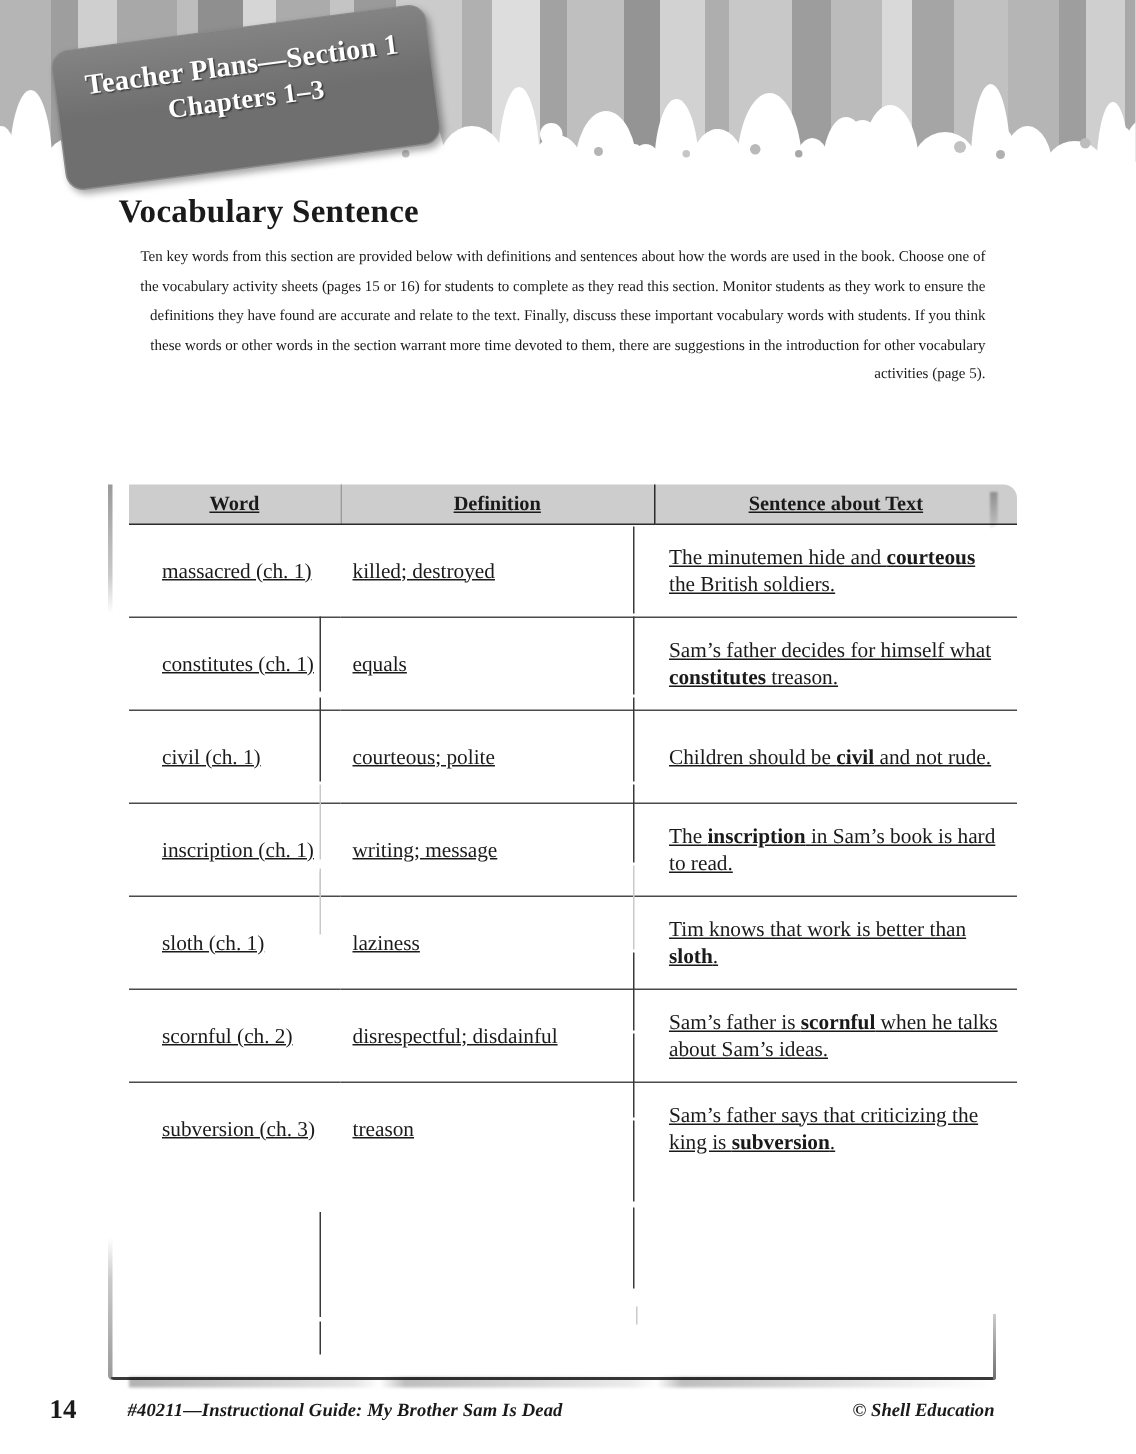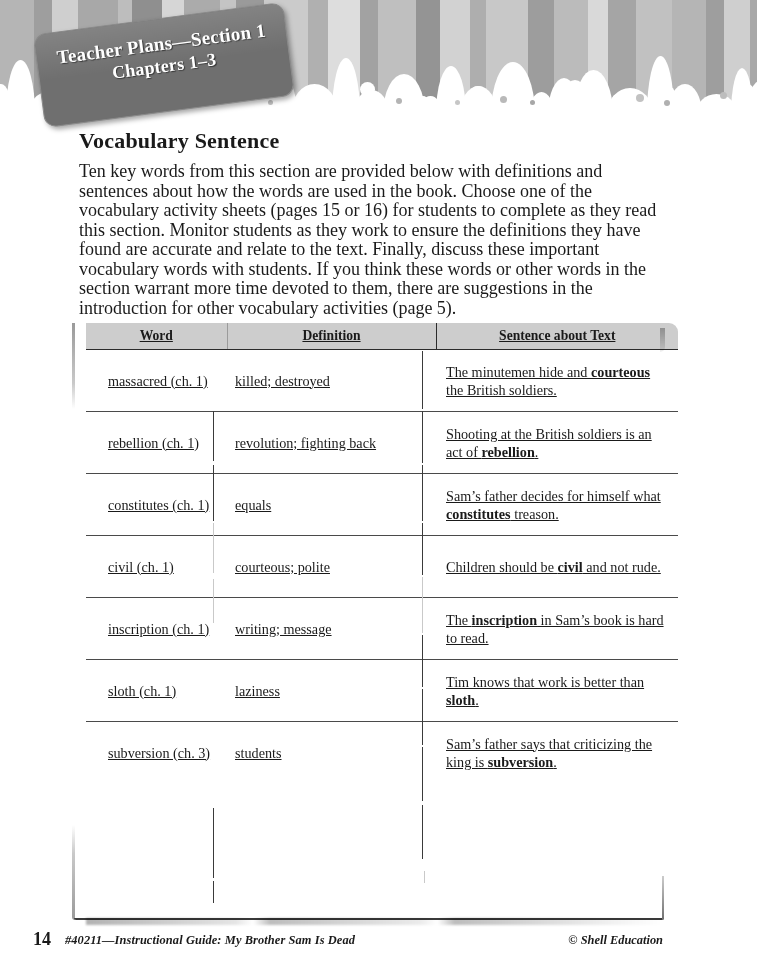--- a/index.html
+++ b/index.html
@@ -80,23 +80,23 @@
     position: absolute;
     left: 79px; top: 128px;
     font-size: 22px;
     font-weight: bold;
     letter-spacing: 0.2px;
   }
   #intro {
     position: absolute;
     left: 79px; top: 162px;
     width: 578px;
-    font-size: 18px;
+    font-size: 10px;
     line-height: 19.5px;
-    text-align: left;
+    text-align: right;
   }
 
   
   #vocab-table-wrap {
     position: absolute;
     left: 86px; top: 323px;
     width: 592px;
     text-decoration: underline;
   }
   table.vocab {
@@ -205,21 +205,21 @@
     width: 757px; height: 24px;
   }
   #page-number {
     position: absolute;
     left: 33px; top: 0;
     font-size: 18px;
     font-weight: bold;
   }
   #footer-left {
     position: absolute;
-    left: 65px; top: 4px;
+    left: 85px; top: 4px;
     font-size: 12.4px;
     font-style: italic;
     font-weight: bold;
     letter-spacing: 0.1px;
   }
   #footer-right {
     position: absolute;
     right: 94px; top: 4px;
     font-size: 12.4px;
     font-style: italic;
@@ -349,47 +349,47 @@
         <th class="h-sent">Sentence about Text</th>
       </tr>
     </thead>
     <tbody id="vocab-body">
         <tr>
           <td class="c1">massacred (ch. 1)</td>
           <td class="c2">killed; destroyed</td>
           <td class="c3"><span>The minutemen hide and </span><b class="kw">courteous</b><span> the British soldiers.</span></td>
         </tr>
         <tr>
-          <td class="c1">rebellion (ch. 1)</td>
-          <td class="c2">revolution; fighting back</td>
-          <td class="c3"><span>Shooting at the British soldiers is an act of </span><b class="kw">rebellion</b><span>.</span></td>
-        </tr>
-        <tr>
           <td class="c1">constitutes (ch. 1)</td>
           <td class="c2">equals</td>
           <td class="c3"><span>Sam’s father decides for himself what </span><b class="kw">constitutes</b><span> treason.</span></td>
         </tr>
         <tr>
           <td class="c1">civil (ch. 1)</td>
           <td class="c2">courteous; polite</td>
           <td class="c3"><span>Children should be </span><b class="kw">civil</b><span> and not rude.</span></td>
         </tr>
         <tr>
           <td class="c1">inscription (ch. 1)</td>
           <td class="c2">writing; message</td>
           <td class="c3"><span>The </span><b class="kw">inscription</b><span> in Sam’s book is hard to read.</span></td>
         </tr>
         <tr>
           <td class="c1">sloth (ch. 1)</td>
           <td class="c2">laziness</td>
           <td class="c3"><span>Tim knows that work is better than </span><b class="kw">sloth</b><span>.</span></td>
         </tr>
         <tr>
+          <td class="c1">scornful (ch. 2)</td>
+          <td class="c2">disrespectful; disdainful</td>
+          <td class="c3"><span>Sam’s father is </span><b class="kw">scornful</b><span> when he talks about Sam’s ideas.</span></td>
+        </tr>
+        <tr>
           <td class="c1">subversion (ch. 3)</td>
-          <td class="c2">students</td>
+          <td class="c2">treason</td>
           <td class="c3"><span>Sam’s father says that criticizing the king is </span><b class="kw">subversion</b><span>.</span></td>
         </tr>
       </tbody>
   </table>
 </div>
 
 <div id="table-frame">
   <div class="edge-left-top"></div>
   <div class="edge-left-bot"></div>
   <div class="edge-bottom"></div>

